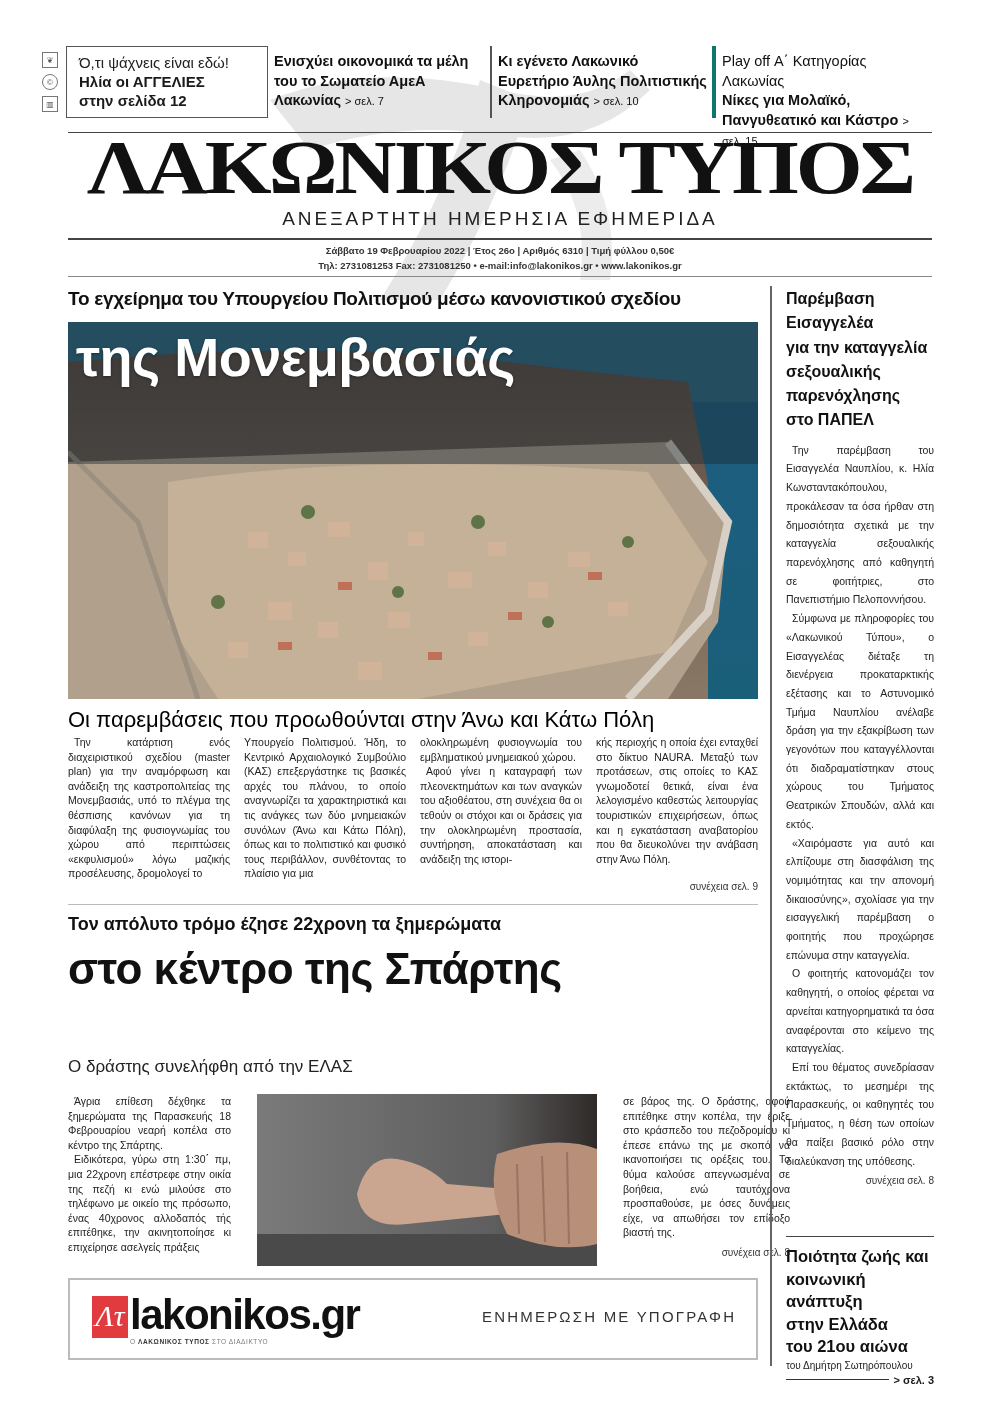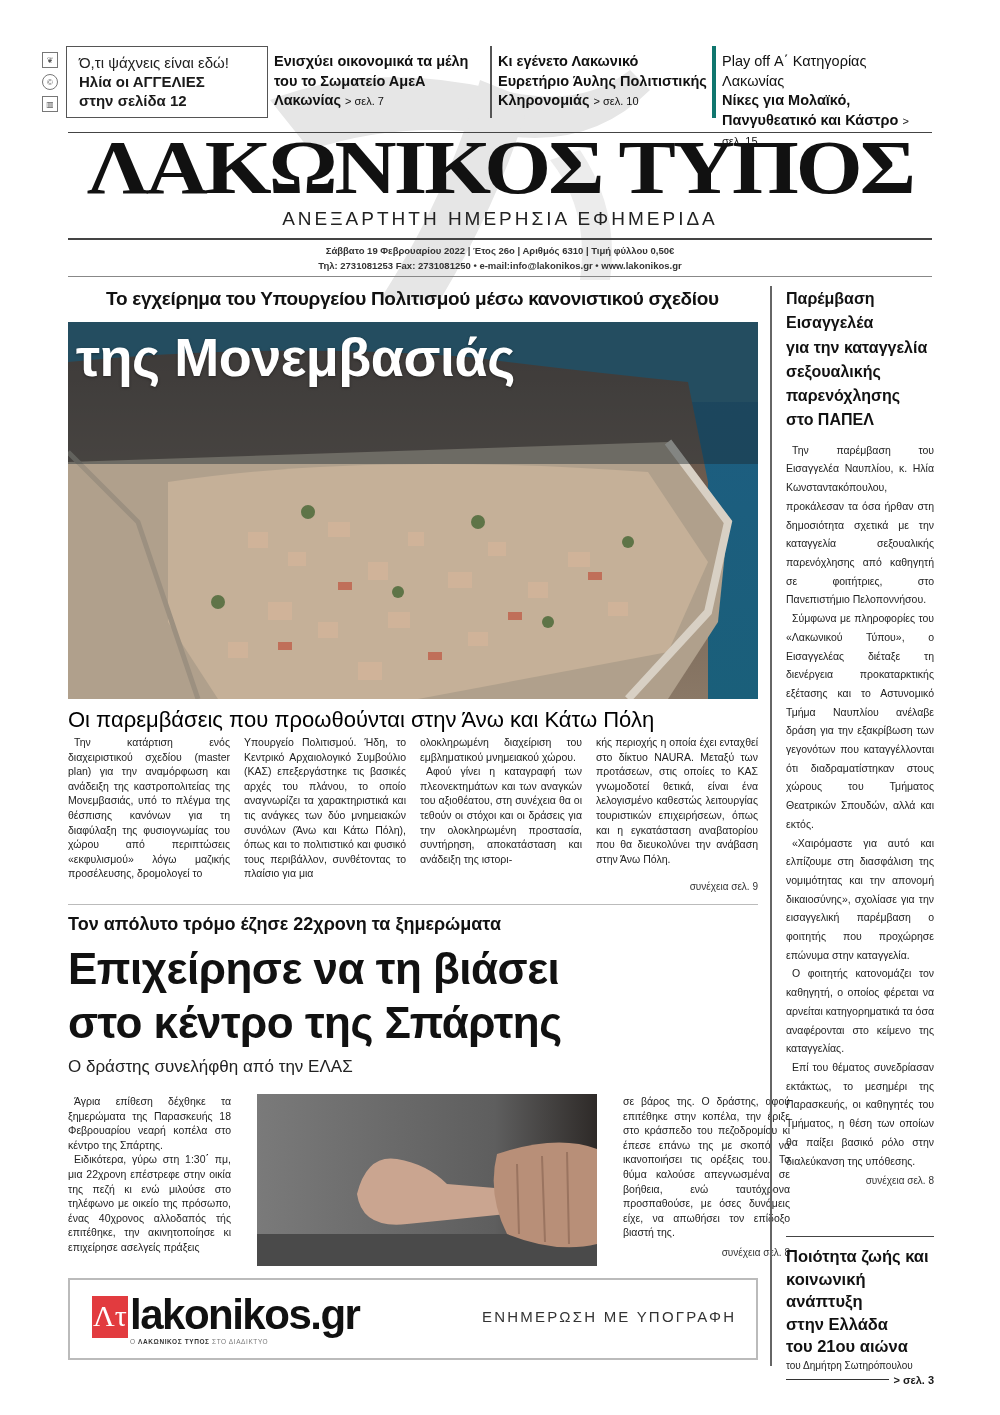--- a/index.html
+++ b/index.html
@@ -25,21 +25,21 @@
   .teaser.t2 { width: 222px; border-left: 2px solid #555; }
   .teaser.t3 { width: 222px; border-left: 4px solid #0f766e; }
 
   
   .rule { position: absolute; left: 68px; width: 864px; background: #444; z-index: 1; }
   .masthead-title { position: absolute; left: 68px; top: 130px; width: 864px; text-align: center; font-family: "Liberation Serif", "DejaVu Serif", serif; font-weight: bold; font-size: 86px; line-height: 86px; letter-spacing: -3px; color: #111; transform: scaleY(0.88); transform-origin: top; z-index: 1; white-space: nowrap; }
   .masthead-sub { position: absolute; left: 68px; top: 208px; width: 864px; text-align: center; font-size: 19px; letter-spacing: 3px; color: #222; z-index: 1; }
   .issue-line { position: absolute; left: 68px; width: 864px; text-align: center; font-size: 9.5px; font-weight: bold; color: #333; z-index: 1; }
 
   
-  .kicker { position: absolute; left: 68px; top: 288px; font-size: 19px; font-weight: bold; color: #111; z-index: 1; letter-spacing: -0.3px; margin-left: 38px; }
+  .kicker { position: absolute; left: 68px; top: 288px; font-size: 19px; font-weight: bold; color: #111; z-index: 1; letter-spacing: -0.3px; }
   .hero { position: absolute; left: 68px; top: 322px; width: 690px; height: 377px; overflow: hidden; z-index: 1; }
   .hero svg { position: absolute; left: 0; top: 0; }
   .hero-title { position: absolute; left: 8px; top: 4px; font-size: 54px; line-height: 63px; font-weight: bold; color: #fff; letter-spacing: -0.5px; text-shadow: 0 1px 3px rgba(0,0,0,0.4); }
   .deck { position: absolute; left: 68px; top: 707px; font-size: 22px; color: #000000; z-index: 1; }
   .cols { position: absolute; left: 68px; top: 735px; width: 690px; display: flex; gap: 14px; z-index: 1; }
   .col { flex: 1; font-size: 10.5px; line-height: 14.6px; text-align: justify; color: #222; }
   .col p { text-indent: 6px; }
   .cont { text-align: right; font-size: 10px; color: #333; margin-top: 14px; }
 
   .hsep { position: absolute; left: 68px; width: 690px; height: 1px; background: #bbb; z-index: 1; }
@@ -49,21 +49,21 @@
   .title2 { position: absolute; left: 68px; top: 942px; font-size: 44px; line-height: 54px; font-weight: bold; color: #111; z-index: 1; letter-spacing: -0.5px; }
   .deck2 { position: absolute; left: 68px; top: 1057px; font-size: 17px; color: #222; z-index: 1; }
   .cols2 { position: absolute; left: 68px; top: 1094px; width: 690px; display: flex; gap: 26px; z-index: 1; }
   .cols2 .col { flex: none; width: 163px; }
   .cols2 .photo2 { flex: none; width: 340px; height: 172px; position: relative; overflow: hidden; background: #6b6b6b; }
   .cols2 .col.right { width: 167px; }
 
   
   .ad { position: absolute; left: 68px; top: 1278px; width: 690px; height: 82px; border: 2px solid #bbb; z-index: 1; }
   .ad-logo { position: absolute; left: 22px; top: 16px; display: flex; align-items: flex-start; }
-  .ad-mark { width: 36px; height: 42px; background: #e23b3f; color: #fff; font-family: "Liberation Serif", serif; font-size: 30px; line-height: 40px; text-align: center; }
+  .ad-mark { width: 36px; height: 42px; background: #e23b3f; color: #fff; font-family: "Liberation Serif", serif; font-style: italic; font-size: 30px; line-height: 40px; text-align: center; }
   .ad-brand { font-size: 42px; font-weight: bold; line-height: 38px; letter-spacing: -1.5px; color: #111; margin-left: 2px; }
   .ad-tag { position: absolute; left: 60px; top: 58px; font-size: 6.5px; letter-spacing: 0.6px; color: #777; white-space: nowrap; }
   .ad-tag b { color: #333; }
   .ad-cta { position: absolute; left: 412px; top: 28px; font-size: 15px; letter-spacing: 2.2px; color: #333; }
 
   
   .vrule { position: absolute; left: 770px; top: 286px; width: 2px; height: 1080px; background: #666; z-index: 1; }
   .side { position: absolute; left: 786px; top: 287px; width: 148px; z-index: 1; }
   .side-title { font-size: 16px; line-height: 24.3px; font-weight: bold; color: #111; margin-bottom: 8px; }
   .side .col { font-size: 10.5px; line-height: 18.7px; }
@@ -179,34 +179,33 @@
 </div>
 <div class="deck">Οι παρεμβάσεις που προωθούνται στην Άνω και Κάτω Πόλη</div>
 <div class="cols">
   <div class="col">
       <p>Την κατάρτιση ενός διαχειριστικού σχεδίου (master plan) για την αναμόρφωση και ανάδειξη της καστροπολιτείας της Μονεμβασιάς, υπό το πλέγμα της θέσπισης κανόνων για τη διαφύλαξη της φυσιογνωμίας του χώρου από περιπτώσεις «εκφυλισμού» λόγω μαζικής προσέλευσης, δρομολογεί το</p>
     </div>
   <div class="col">
       <p style="text-indent:0">Υπουργείο Πολιτισμού. Ήδη, το Κεντρικό Αρχαιολογικό Συμβούλιο (ΚΑΣ) επεξεργάστηκε τις βασικές αρχές του πλάνου, το οποίο αναγνωρίζει τα χαρακτηριστικά και τις ανάγκες των δύο μνημειακών συνόλων (Άνω και Κάτω Πόλη), όπως και το πολιτιστικό και φυσικό τους περιβάλλον, συνθέτοντας το πλαίσιο για μια</p>
     </div>
   <div class="col">
-    <p style="text-indent:0">ολοκληρωμένη διαχείριση του εμβληματικού μνημειακού χώρου.</p>
+    <p style="text-indent:0">ολοκληρωμένη φυσιογνωμία του εμβληματικού μνημειακού χώρου.</p>
     <p>Αφού γίνει η καταγραφή των πλεονεκτημάτων και των αναγκών του αξιοθέατου, στη συνέχεια θα οι τεθούν οι στόχοι και οι δράσεις για την ολοκληρωμένη προστασία, συντήρηση, αποκατάσταση και ανάδειξη της ιστορι-</p>
   </div>
   <div class="col">
     <p style="text-indent:0">κής περιοχής η οποία έχει ενταχθεί στο δίκτυο NAURA. Μεταξύ των προτάσεων, στις οποίες το ΚΑΣ γνωμοδοτεί θετικά, είναι ένα λελογισμένο καθεστώς λειτουργίας τουριστικών επιχειρήσεων, όπως και η εγκατάσταση αναβατορίου που θα διευκολύνει την ανάβαση στην Άνω Πόλη.</p>
     <div class="cont">συνέχεια σελ. 9</div>
   </div>
 </div>
 
 <div class="hsep" style="top:904px;"></div>
 
 <div class="kicker2">Τον απόλυτο τρόμο έζησε 22χρονη τα ξημερώματα</div>
 <div class="title2">
-  <div>Επιχείρησε να τη βιάσει</div>
   <div>στο κέντρο της Σπάρτης</div>
 </div>
 <div class="deck2">Ο δράστης συνελήφθη από την ΕΛΑΣ</div>
 <div class="cols2">
   <div class="col">
     <p>Άγρια επίθεση δέχθηκε τα ξημερώματα της Παρασκευής 18 Φεβρουαρίου νεαρή κοπέλα στο κέντρο της Σπάρτης.</p>
     <p>Ειδικότερα, γύρω στη 1:30΄ πμ, μια 22χρονη επέστρεφε στην οικία της πεζή κι ενώ μιλούσε στο τηλέφωνο με οικείο της πρόσωπο, ένας 40χρονος αλλοδαπός τής επιτέθηκε, την ακινητοποίησε κι επιχείρησε ασελγείς πράξεις</p>
   </div>
   <div class="photo2">
     <svg width="340" height="172" viewBox="0 0 340 172">

